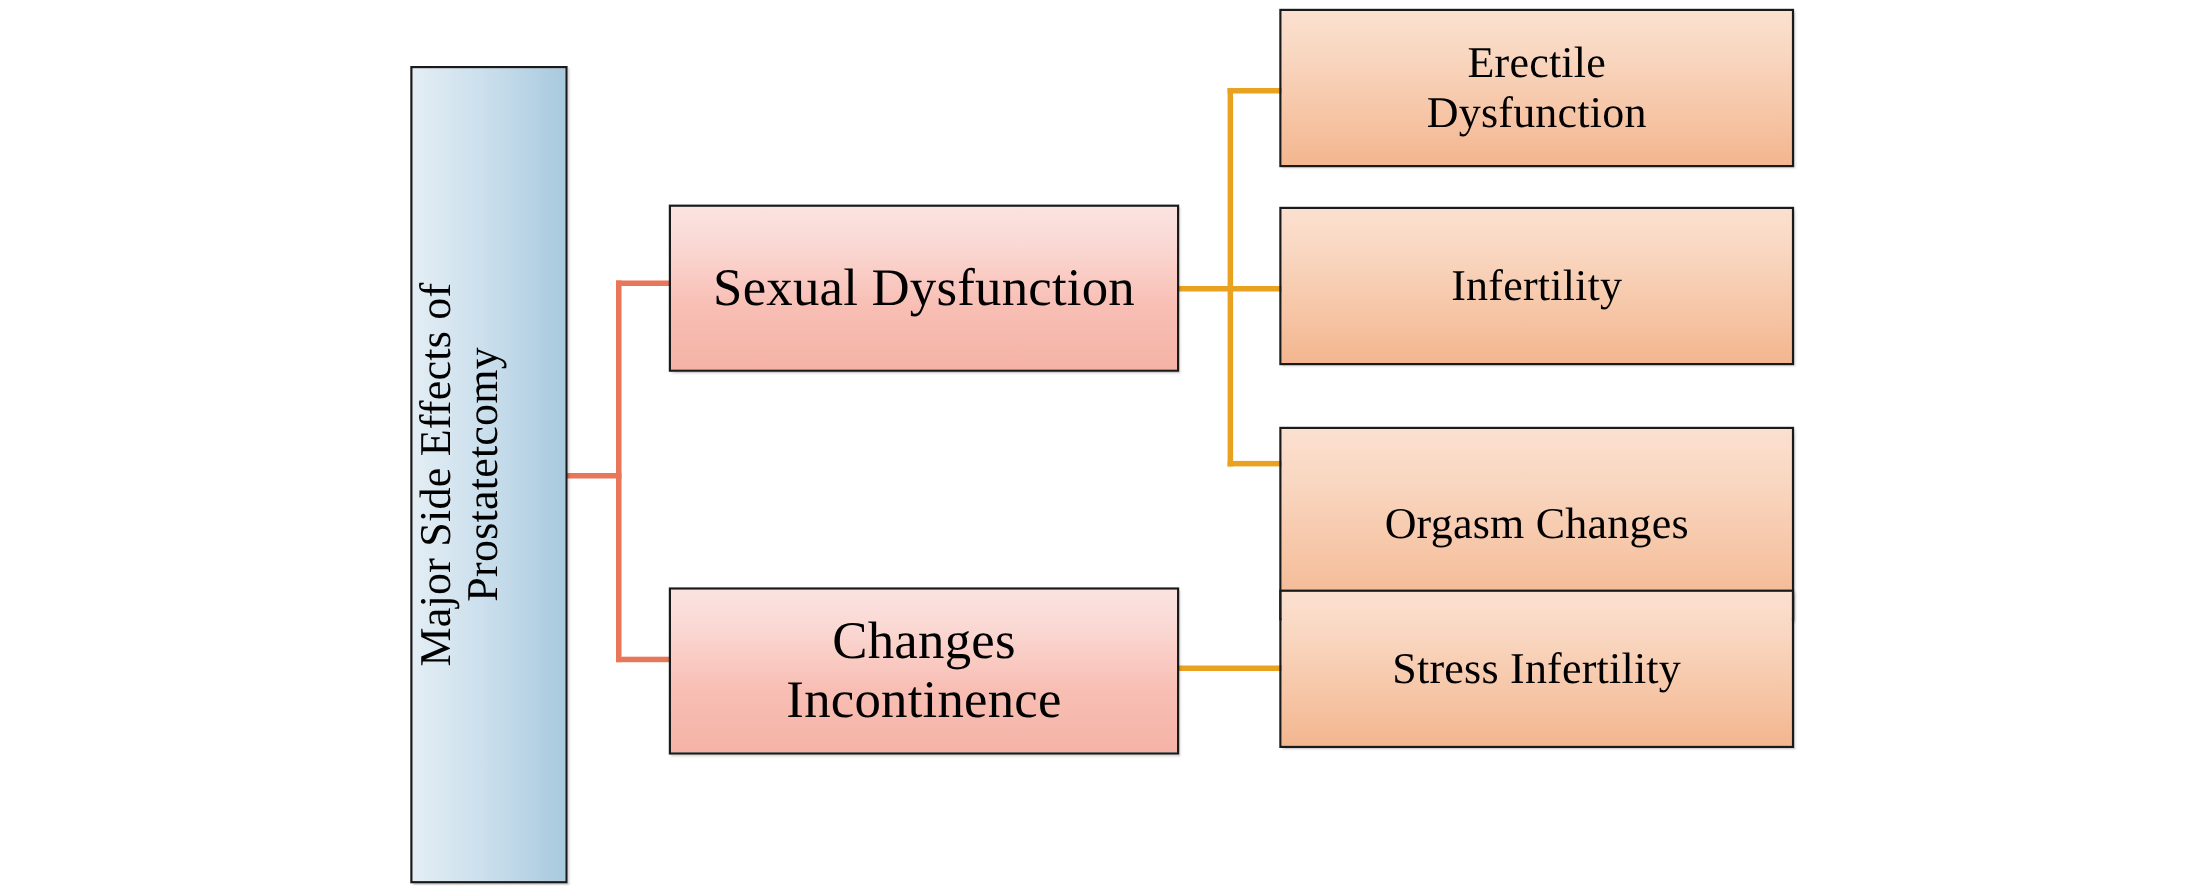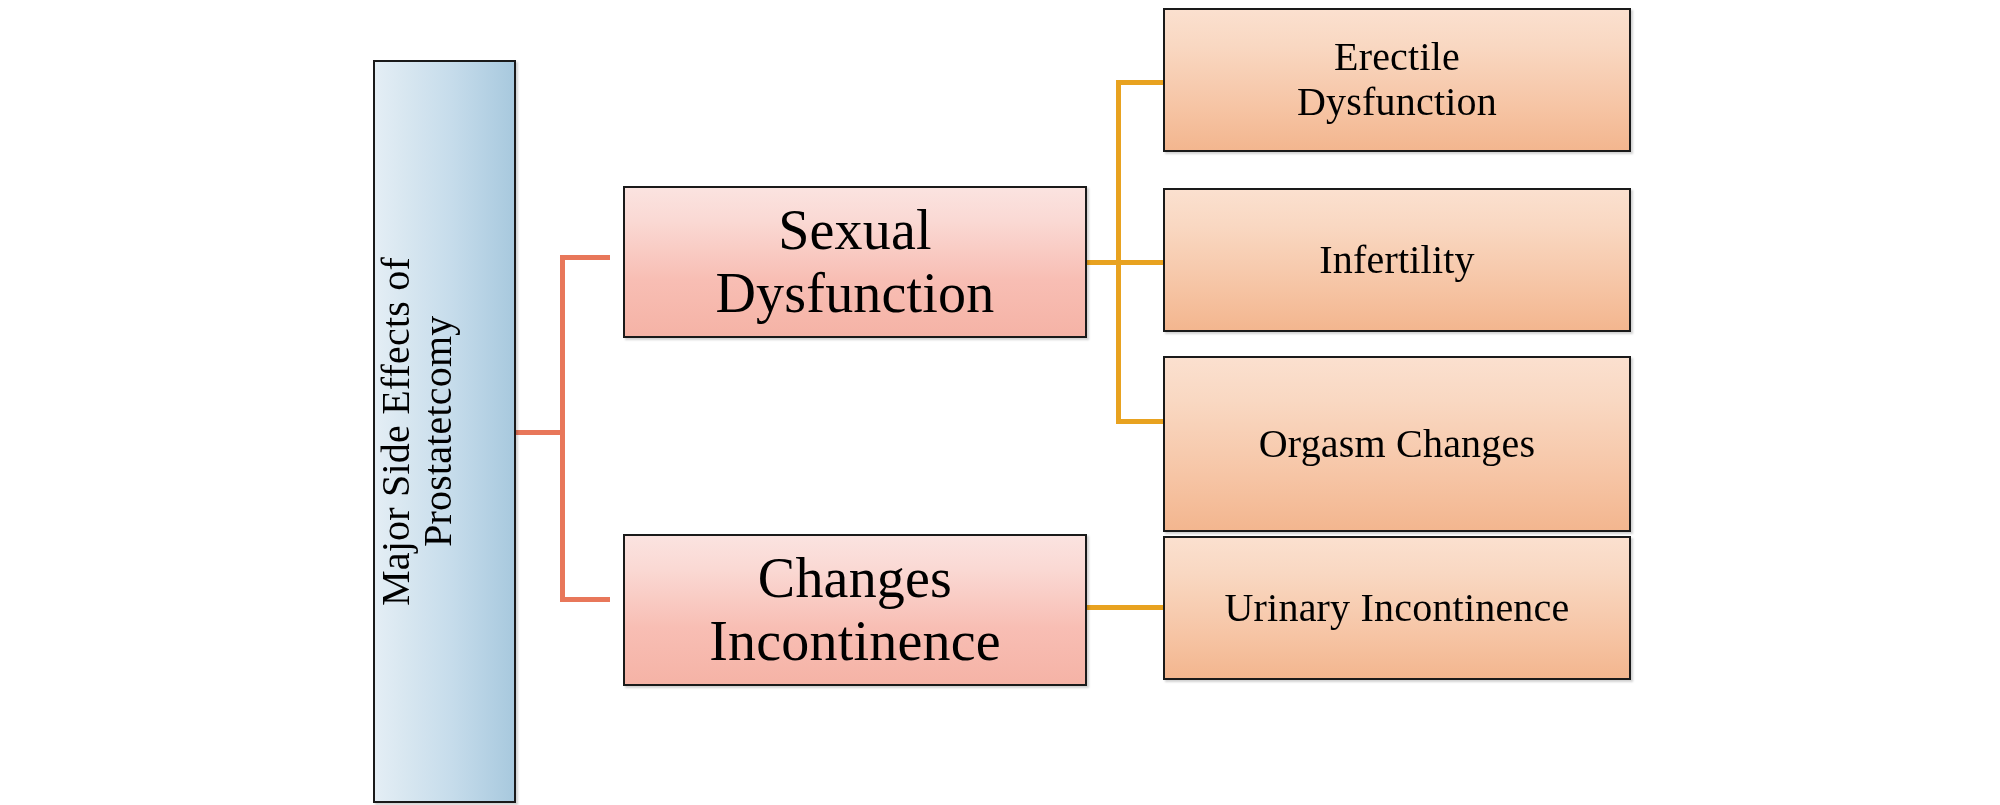--- a/index.html
+++ b/index.html
@@ -46,22 +46,21 @@
     writing-mode: vertical-rl;
     transform: rotate(180deg);
     font-size: 40px;
     line-height: 1.06;
     padding: 0;
   }
 
   
   .l1-node {
     background: linear-gradient(to bottom, #fbe3e0 0%, #fad9d4 22%, #f8beb4 62%, #f5b3a6 100%);
-    font-size: 56px;
-    margin-left: 15px;
+    font-size: 48px;
   }
 
   
   .l2-node {
     background: linear-gradient(to bottom, #fbe0cf 0%, #f9d8c2 25%, #f6c4a4 70%, #f3b68f 100%);
     font-size: 40px;
   }
 
   
   .conn {
@@ -106,21 +105,21 @@
 
   <div class="node l2-node" style="left:1163px; top:8px; width:468px; height:144px;">
     <span class="node-label">Erectile
 Dysfunction</span>
   </div>
 
   <div class="node l2-node" style="left:1163px; top:188px; width:468px; height:144px;">
     <span class="node-label">Infertility</span>
   </div>
 
-  <div class="node l2-node" style="left:1163px; top:356px; width:468px; height:176px;">
+  <div class="node l2-node" style="left:1163px; top:388px; width:468px; height:176px;">
     <span class="node-label">Orgasm Changes</span>
   </div>
 
   <div class="node l2-node" style="left:1163px; top:536px; width:468px; height:144px;">
-    <span class="node-label">Urinary Incontinence</span>
+    <span class="node-label">Stress Infertility</span>
   </div>
 
 </div>
 
 </body></html>

